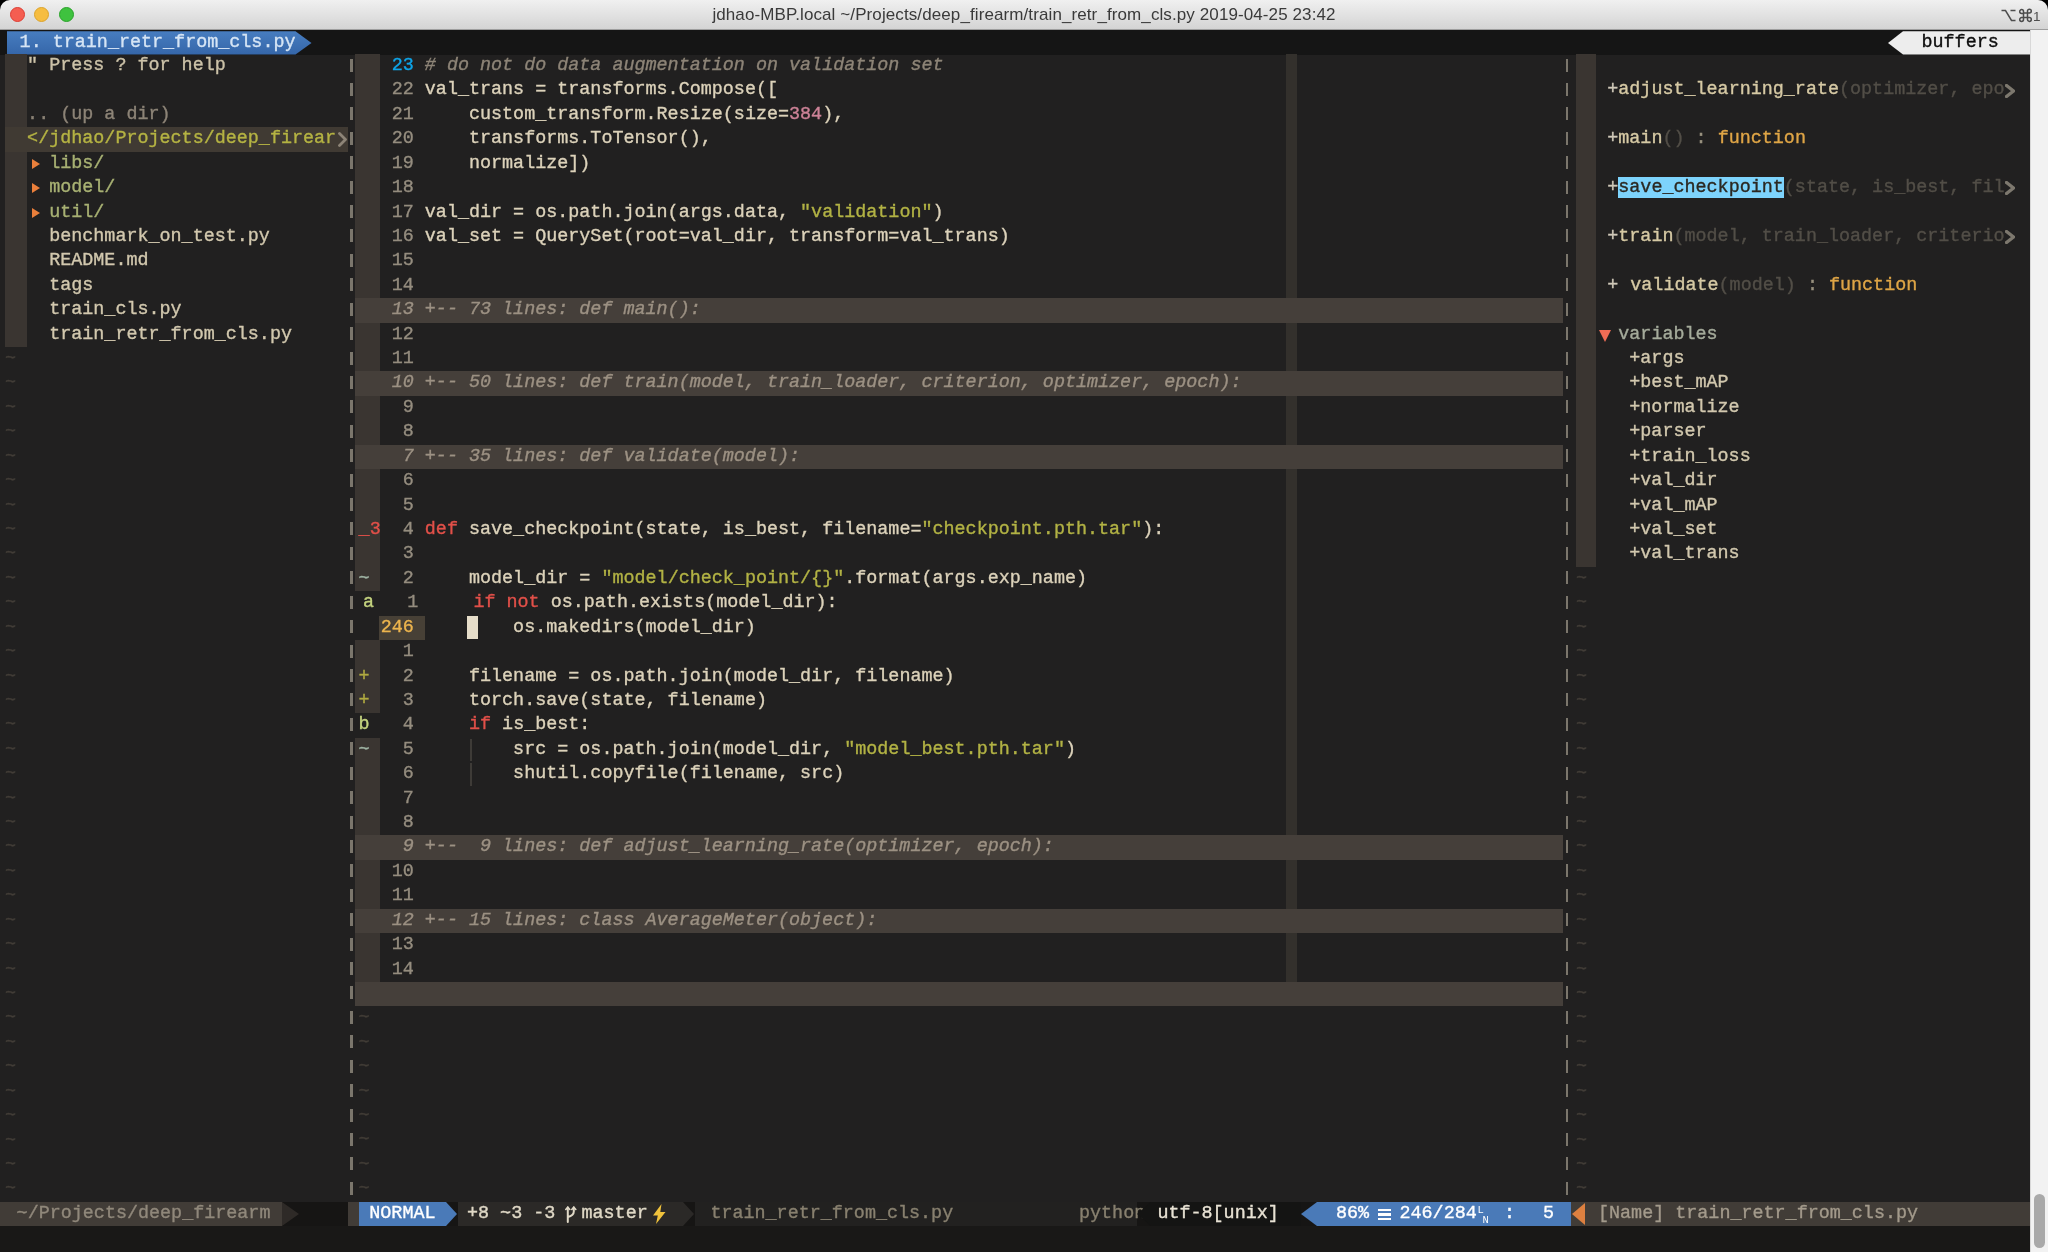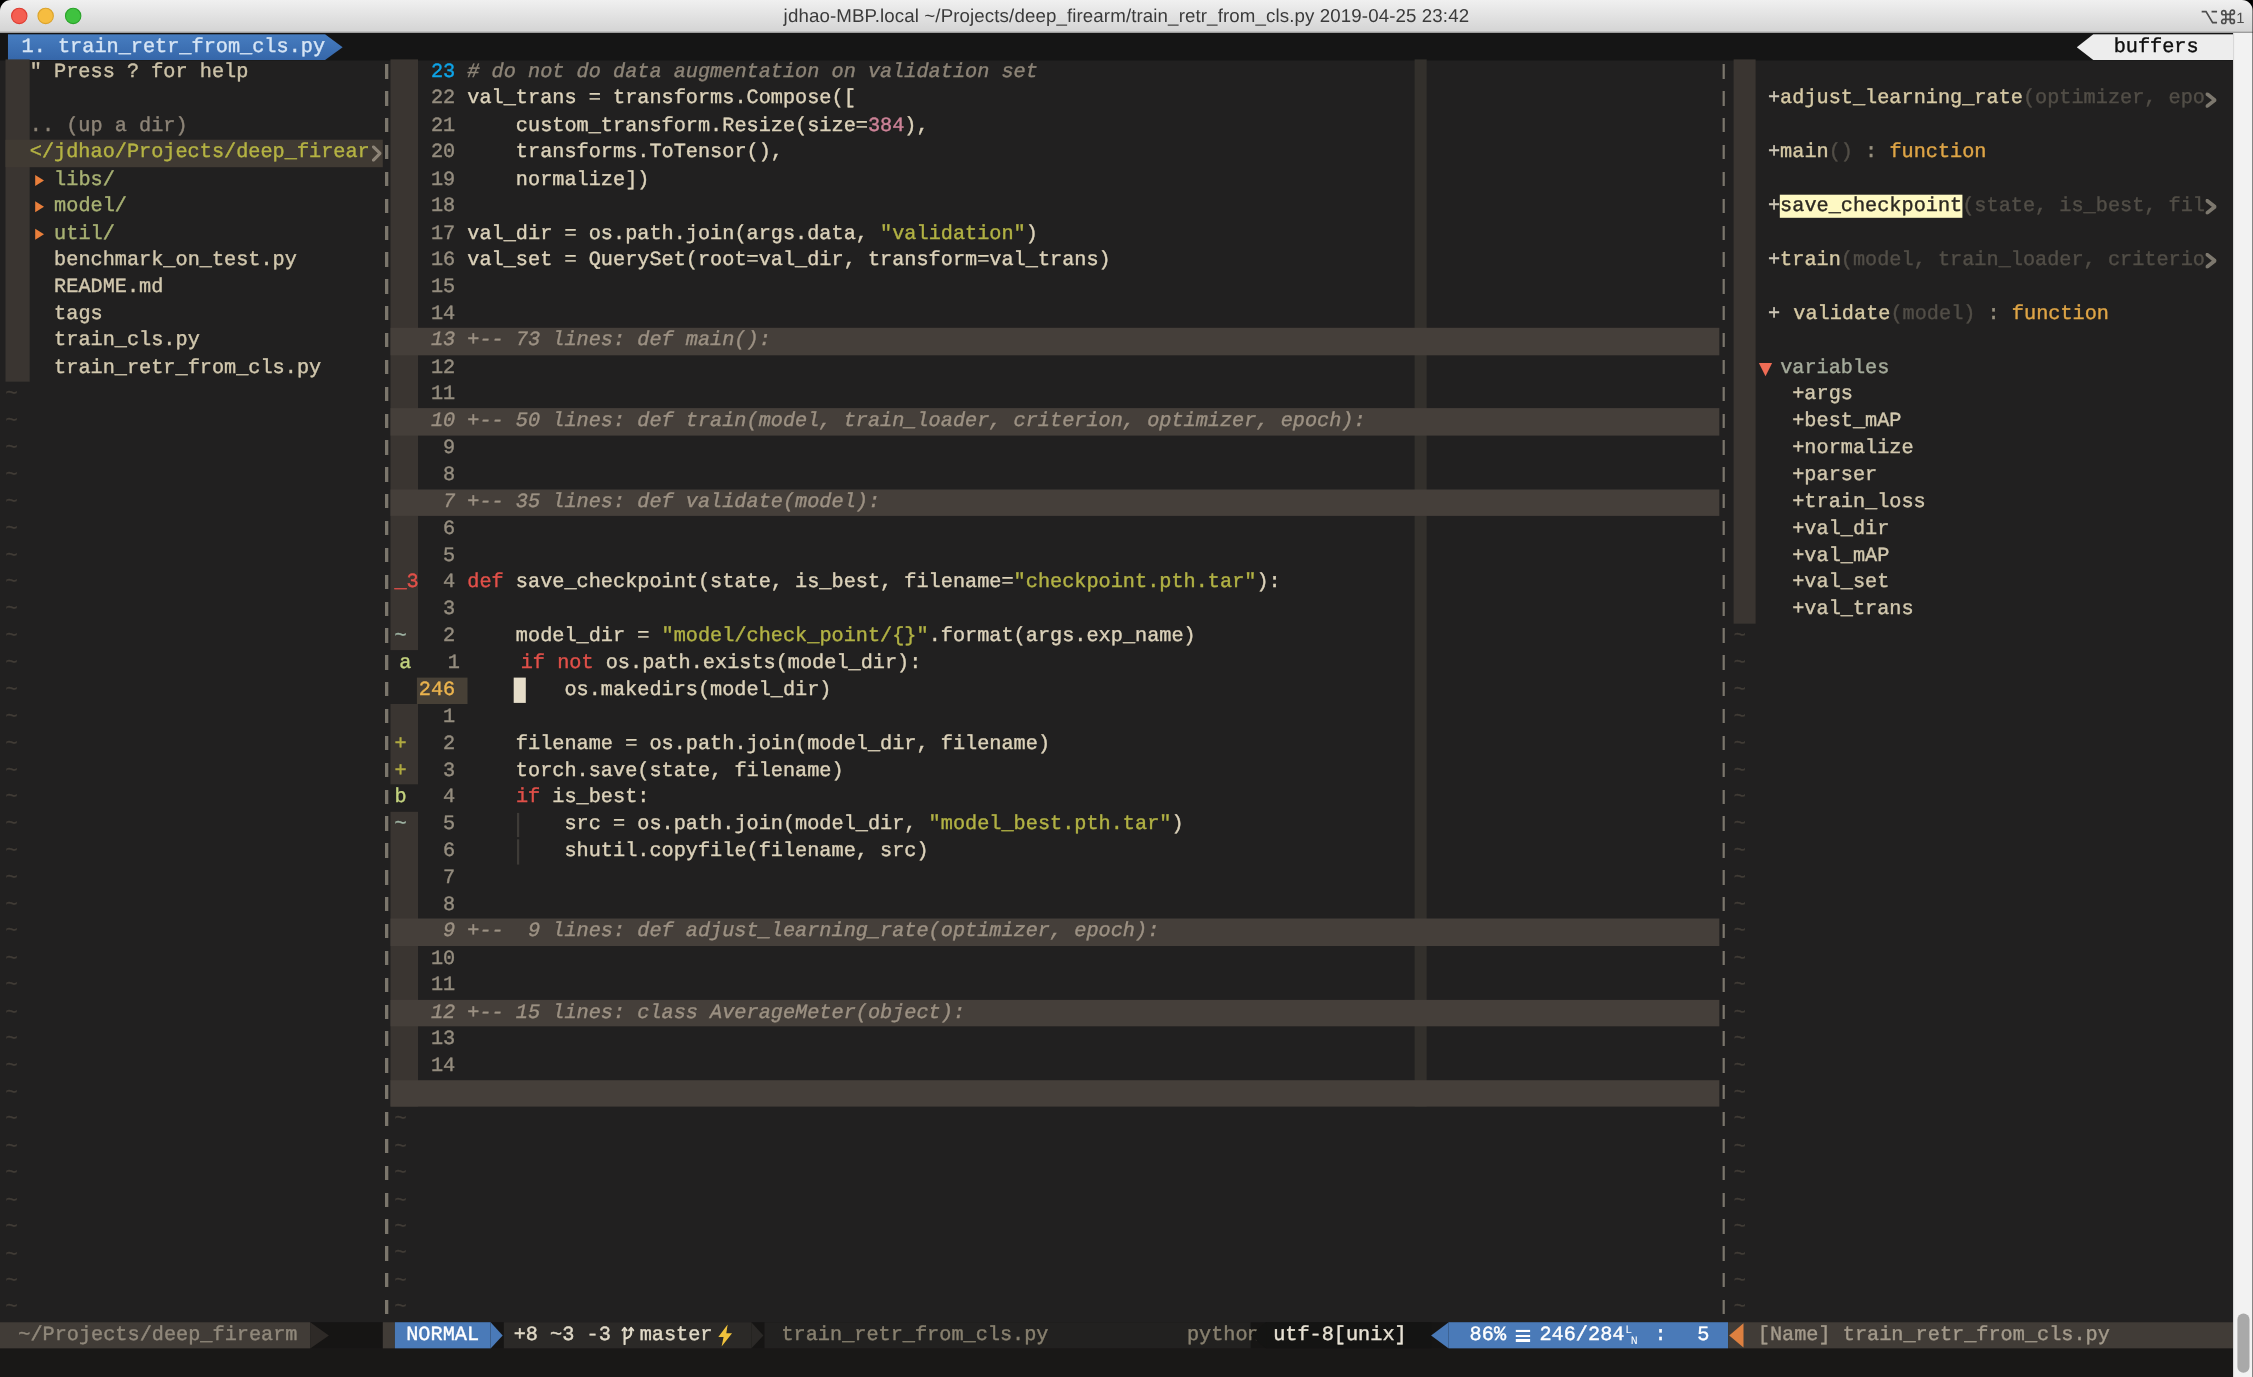--- a/index.html
+++ b/index.html
@@ -139,21 +139,21 @@
 ~
 ~
 ~
 ~</pre>
 <div style="position:absolute;left:1575.6px;top:54.00px;width:20.6px;height:512.82px;background:#3a3531;"></div>
 <pre class="t" style="left:1596.2px;top:78.42px;"> <span style="color:#cfc8b8;">+</span><span style="color:#d6c9a4;">adjust_learning_rate</span><span style="color:#524e47;">(optimizer, epo</span></pre>
 <svg style="position:absolute;left:2004.5px;top:83.62px" width="10" height="14" viewBox="0 0 10 14">
       <path d="M1.5 1.5 L8.5 7.0 L1.5 12.5" stroke="#7d786e" stroke-width="3.4" fill="none" stroke-linecap="round" stroke-linejoin="round"></path>
     </svg>
 <pre class="t" style="left:1596.2px;top:127.26px;"> <span style="color:#cfc8b8;">+</span><span style="color:#d6c9a4;">main</span><span style="color:#524e47;">()</span><span style="color:#98917f;"> : </span><span style="color:#dfa546;">function</span></pre>
-<pre class="t" style="left:1596.2px;top:176.10px;"> <span style="color:#cfc8b8;">+</span><span style="color:#2b2822;background:#fef9c3">save_checkpoint</span><span style="color:#524e47;">(state, is_best, fil</span></pre>
+<pre class="t" style="left:1596.2px;top:176.10px;"> <span style="color:#cfc8b8;">+</span><span style="color:#2b2822;background:#7dd3fc">save_checkpoint</span><span style="color:#524e47;">(state, is_best, fil</span></pre>
 <svg style="position:absolute;left:2004.5px;top:181.30px" width="10" height="14" viewBox="0 0 10 14">
       <path d="M1.5 1.5 L8.5 7.0 L1.5 12.5" stroke="#7d786e" stroke-width="3.4" fill="none" stroke-linecap="round" stroke-linejoin="round"></path>
     </svg>
 <pre class="t" style="left:1596.2px;top:224.94px;"> <span style="color:#cfc8b8;">+</span><span style="color:#d6c9a4;">train</span><span style="color:#524e47;">(model, train_loader, criterio</span></pre>
 <svg style="position:absolute;left:2004.5px;top:230.14px" width="10" height="14" viewBox="0 0 10 14">
       <path d="M1.5 1.5 L8.5 7.0 L1.5 12.5" stroke="#7d786e" stroke-width="3.4" fill="none" stroke-linecap="round" stroke-linejoin="round"></path>
     </svg>
 <pre class="t" style="left:1596.2px;top:273.78px;"> <span style="color:#cfc8b8;">+</span><span style="color:#d6c9a4;margin-left:12px;">validate</span><span style="color:#524e47;">(model)</span><span style="color:#98917f;"> : </span><span style="color:#dfa546;">function</span></pre>
 <div style="position:absolute;left:1598.5px;top:330.12px;width:0;height:0;border-top:12px solid #ef6c55;border-left:6.5px solid transparent;border-right:6.5px solid transparent"></div>
 <pre class="t" style="left:1618.3px;top:322.62px;color:#a5ab9b;">variables</pre>

